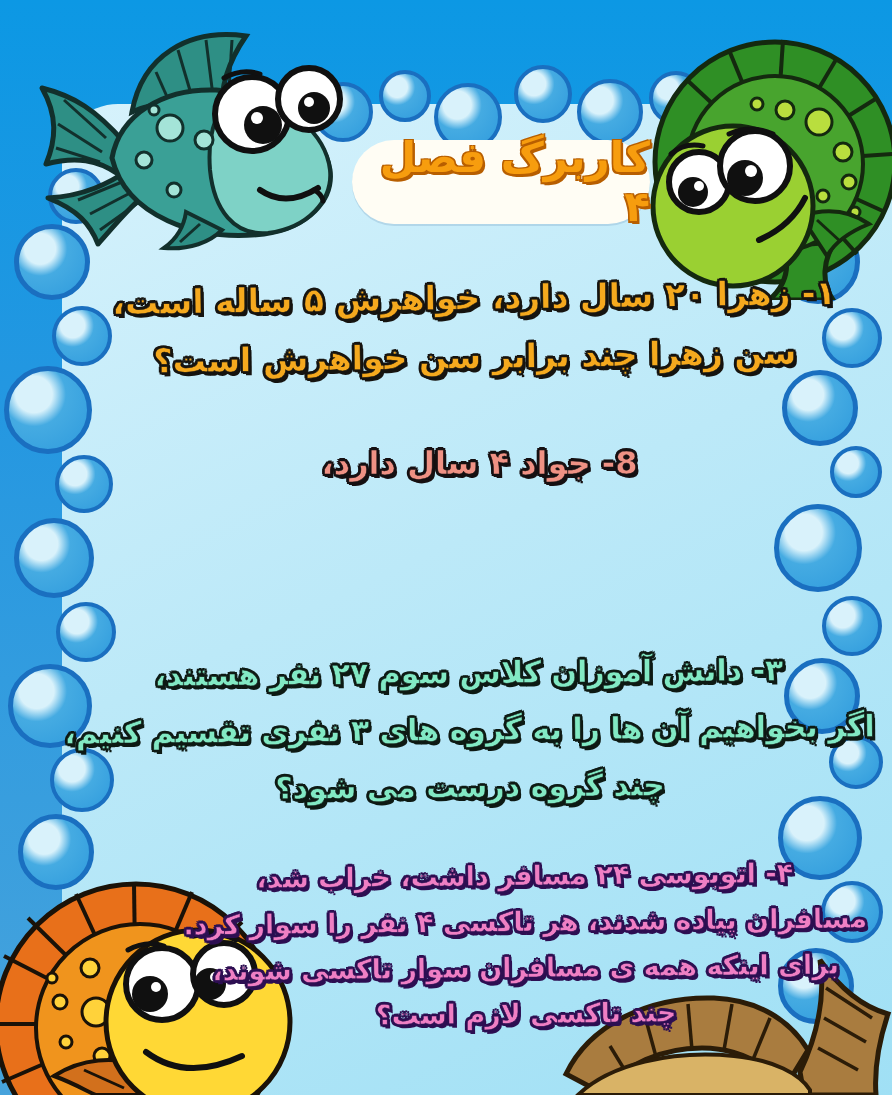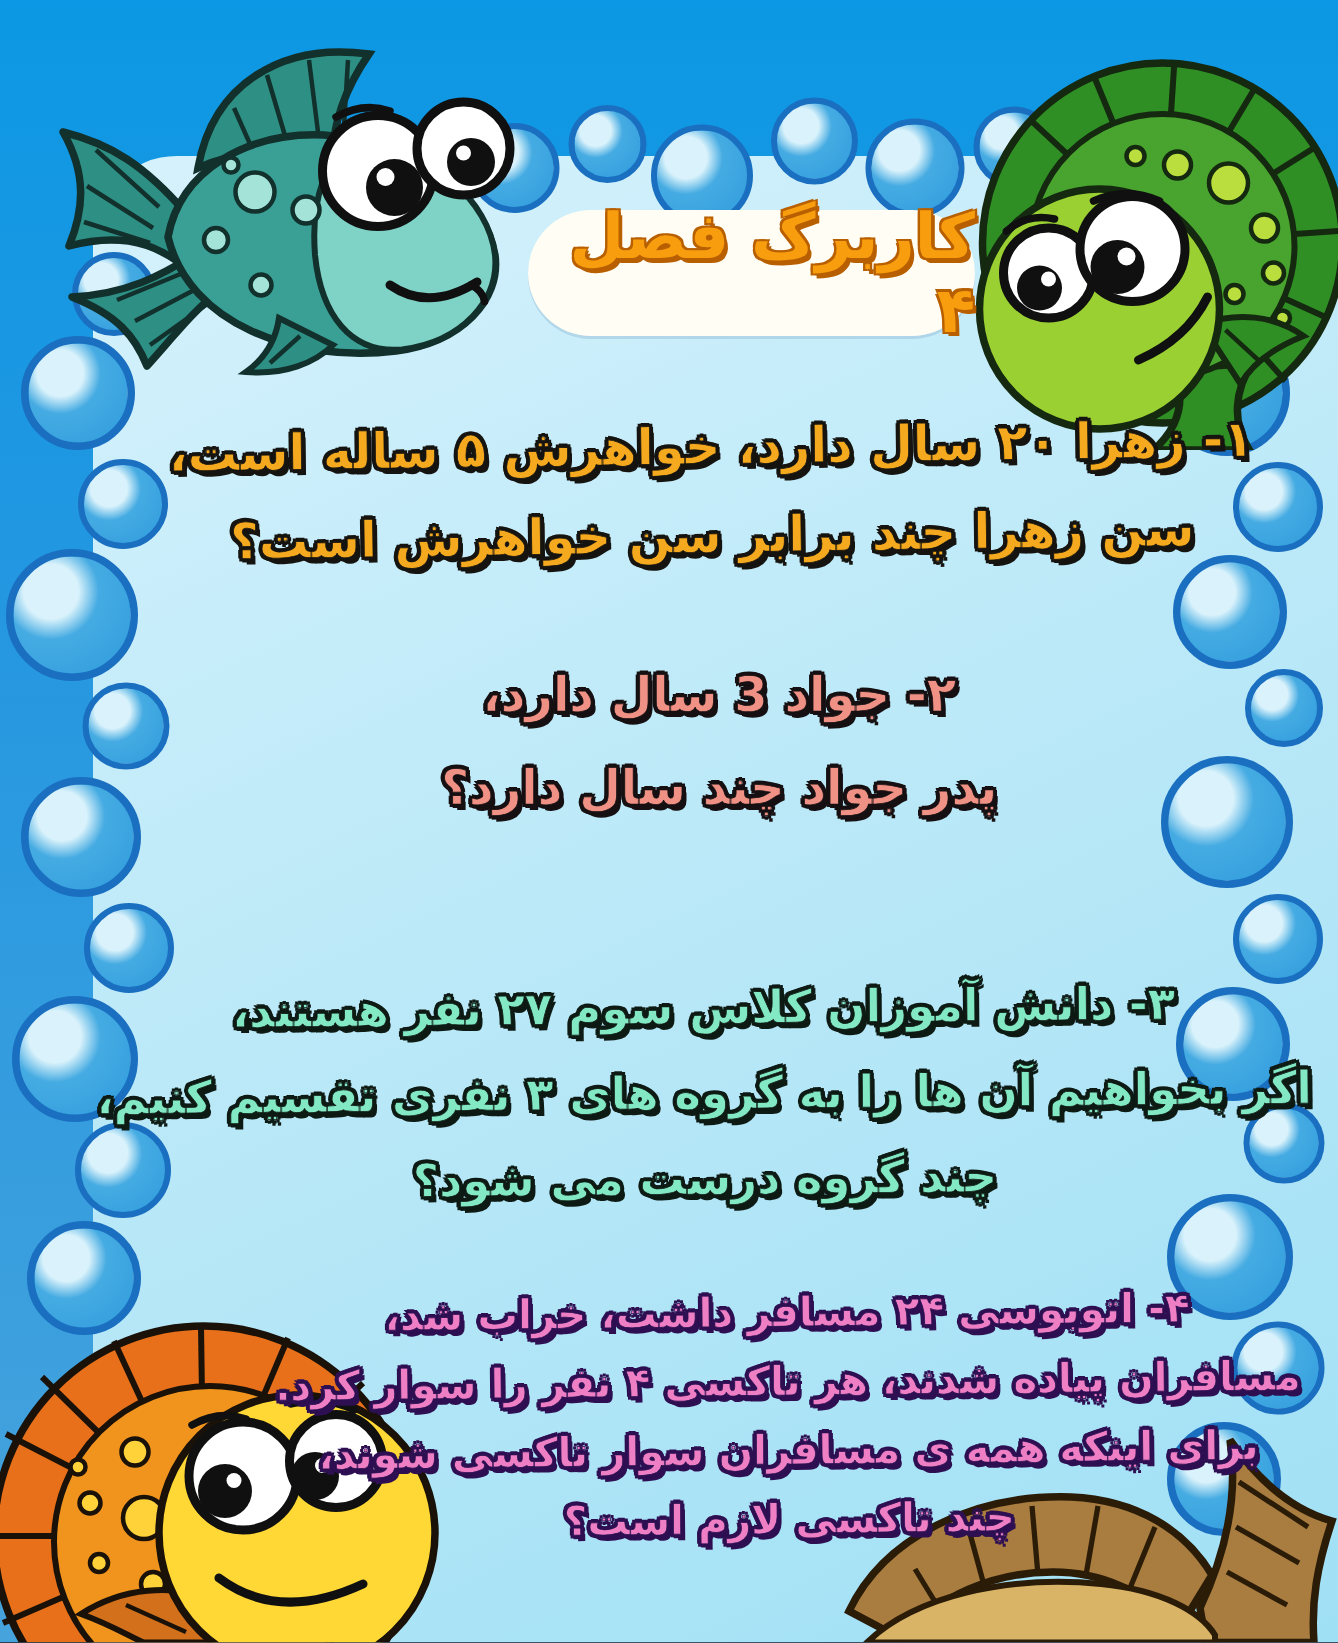--- a/index.html
+++ b/index.html
@@ -242,22 +242,21 @@
   <div class="badge" dir="rtl" style="background: rgb(255, 253, 244);">
     <span class="badge-text" style="color: rgb(247, 157, 14); --oc: #b85f00;">کاربرگ فصل ۴</span>
   </div>
 
   <section class="problem p1" dir="rtl" style="color: rgb(245, 169, 30); --oc: #161410;">
     <span class="line">۱- زهرا ۲۰ سال دارد، خواهرش ۵ ساله است،</span>
     <span class="line">سن زهرا چند برابر سن خواهرش است؟</span>
   </section>
 
   <section class="problem p2" dir="rtl" style="color: rgb(239, 145, 132); --oc: #161012;">
-    <span class="line">۲- جواد 3 سال دارد،</span>
-    <span class="line">پدر جواد چند سال دارد؟</span>
+    <span class="line">8- جواد ۴ سال دارد،</span>
   </section>
 
   <section class="problem p3" dir="rtl" style="color: rgb(130, 233, 196); --oc: #0e1a14;">
     <span class="line">۳- دانش آموزان کلاس سوم ۲۷ نفر هستند،</span>
     <span class="line">اگر بخواهیم آن ها را به گروه های ۳ نفری تقسیم کنیم،</span>
     <span class="line">چند گروه درست می شود؟</span>
   </section>
 
   <section class="problem p4" dir="rtl" style="color: rgb(239, 127, 196); --oc: #2d0f52;">
     <span class="line">۴- اتوبوسی ۲۴ مسافر داشت، خراب شد،</span>

